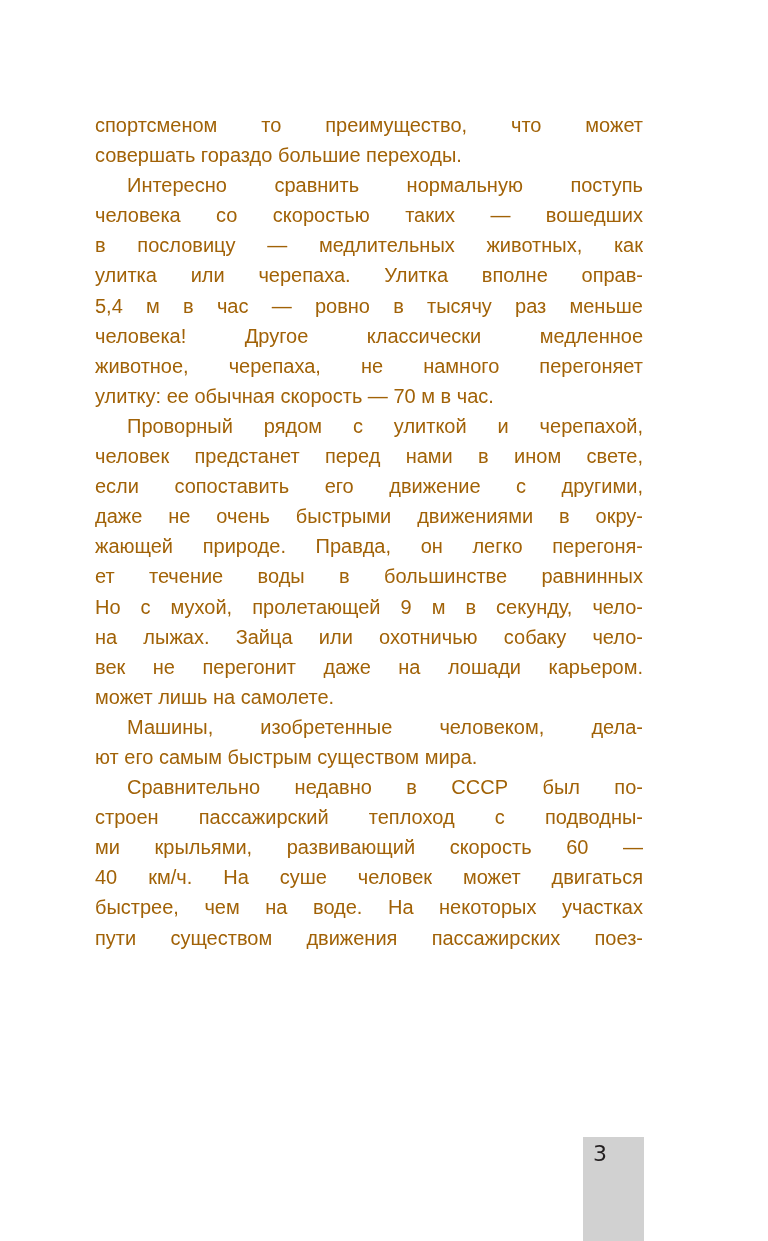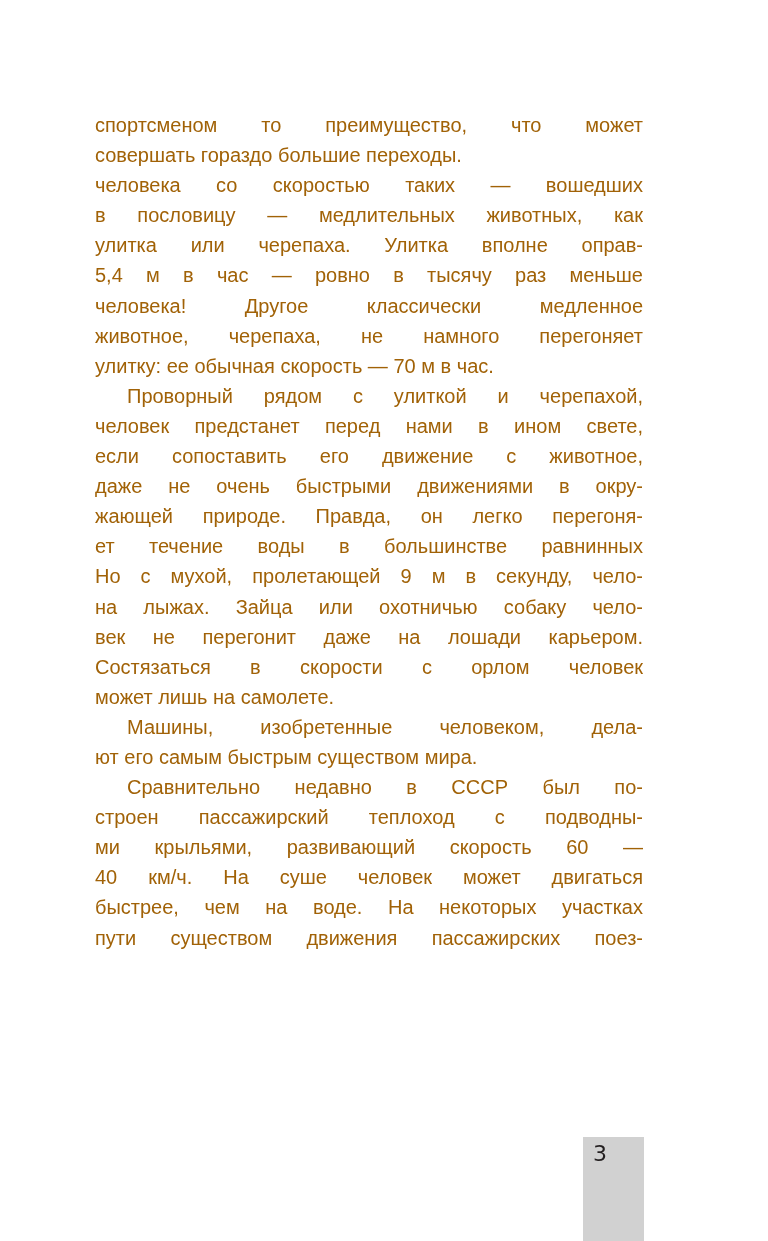--- a/index.html
+++ b/index.html
@@ -58,37 +58,37 @@
       color: #231f20;
     }
   </style>
 </head>
 <body>
 
 <div class="page">
   <div class="text-column" id="text-column">
       <span class="line">спортсменом то преимущество, что может</span>
       <span class="line last">совершать гораздо большие переходы.</span>
+      <span class="line indent">Интересно сравнить нормальную поступь</span>
       <span class="line">человека со скоростью таких — вошедших</span>
       <span class="line">в пословицу — медлительных животных, как</span>
       <span class="line">улитка или черепаха. Улитка вполне оправ-</span>
       <span class="line">5,4 м в час — ровно в тысячу раз меньше</span>
       <span class="line">человека! Другое классически медленное</span>
       <span class="line">животное, черепаха, не намного перегоняет</span>
       <span class="line last">улитку: ее обычная скорость — 70 м в час.</span>
       <span class="line indent">Проворный рядом с улиткой и черепахой,</span>
       <span class="line">человек предстанет перед нами в ином свете,</span>
-      <span class="line">если сопоставить его движение с животное,</span>
+      <span class="line">если сопоставить его движение с другими,</span>
       <span class="line">даже не очень быстрыми движениями в окру-</span>
       <span class="line">жающей природе. Правда, он легко перегоня-</span>
       <span class="line">ет течение воды в большинстве равнинных</span>
       <span class="line">Но с мухой, пролетающей 9 м в секунду, чело-</span>
       <span class="line">на лыжах. Зайца или охотничью собаку чело-</span>
       <span class="line">век не перегонит даже на лошади карьером.</span>
-      <span class="line">Состязаться в скорости с орлом человек</span>
       <span class="line last">может лишь на самолете.</span>
       <span class="line indent">Машины, изобретенные человеком, дела-</span>
       <span class="line last">ют его самым быстрым существом мира.</span>
       <span class="line indent">Сравнительно недавно в СССР был по-</span>
       <span class="line">строен пассажирский теплоход с подводны-</span>
       <span class="line">ми крыльями, развивающий скорость 60 —</span>
       <span class="line">40 км/ч. На суше человек может двигаться</span>
       <span class="line">быстрее, чем на воде. На некоторых участках</span>
       <span class="line">пути существом движения пассажирских поез-</span>
     </div>

